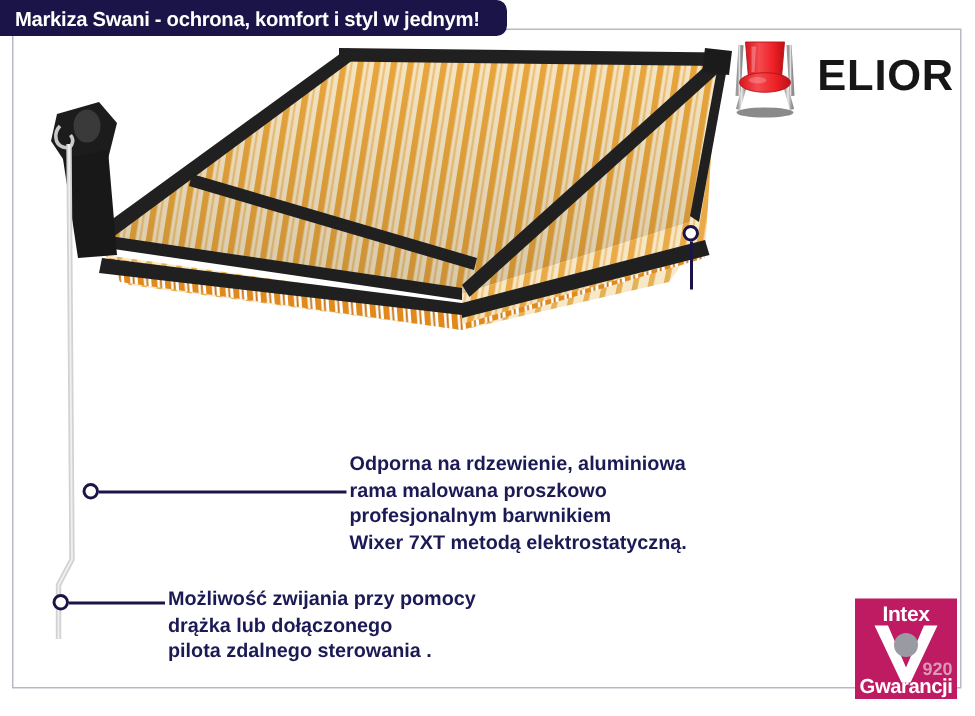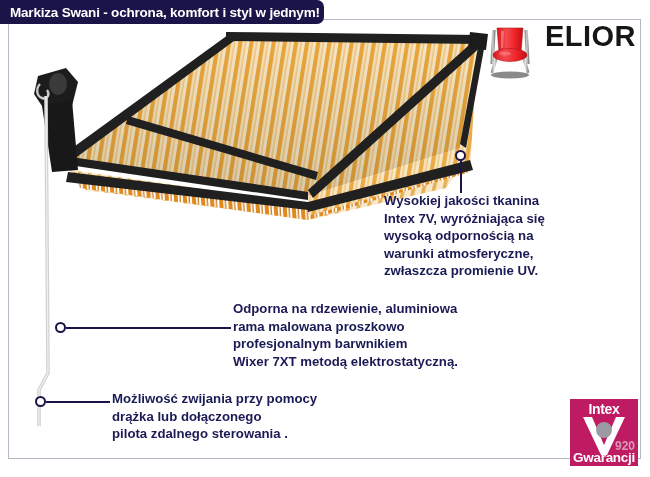--- a/index.html
+++ b/index.html
@@ -28,21 +28,21 @@
     box-sizing: border-box;
     pointer-events: none;
   }
 
   
   .title-banner {
     position: absolute;
     left: 0;
     top: 0;
     height: 24px;
-    padding: 0 4px 0 10px;
+    padding: 0 18px 0 10px;
     background: #1b1448;
     border-top-right-radius: 7px;
     border-bottom-right-radius: 7px;
     display: flex;
     align-items: center;
     z-index: 30;
   }
   .title-banner .title-text {
     color: #ffffff;
     font-size: 13.5px;
@@ -50,20 +50,21 @@
     letter-spacing: -0.2px;
     white-space: nowrap;
   }
 
   
   .brand {
     position: absolute;
     right: 14px;
     top: 22px;
     display: flex;
+    align-items: center;
     gap: 8px;
     z-index: 20;
   }
   .brand-name {
     font-size: 29px;
     font-weight: bold;
     color: #161616;
     letter-spacing: 0.5px;
     line-height: 1;
   }
@@ -322,25 +323,20 @@
 
         <ellipse cx="27" cy="33" rx="17" ry="6.5" fill="url(#chairRed)" stroke="#b0141a" stroke-width="0.6"></ellipse>
         <ellipse cx="22" cy="31.5" rx="6" ry="2.1" fill="#ffffff" opacity="0.22"></ellipse>
       </svg>
     </div>
     <span class="brand-name">ELIOR</span>
   </div>
 
   <div class="callout-dot" style="left:455px; top:150px;"></div>
   <div class="callout-line" style="left:460px; top:161px; width:1.6px; height:32px;"></div>
-  <div class="info-block" id="info-1">Wysokiej jakości tkanina
-Intex 7V, wyróżniająca się
-wysoką odpornością na
-warunki atmosferyczne,
-zwłaszcza promienie UV.</div>
 
   <div class="callout-dot" style="left:55px; top:322px;"></div>
   <div class="callout-line" style="left:66px; top:327px; width:165px; height:1.6px;"></div>
   <div class="info-block" id="info-2">Odporna na rdzewienie, aluminiowa
 rama malowana proszkowo
 profesjonalnym barwnikiem
 Wixer 7XT metodą elektrostatyczną.</div>
 
   <div class="callout-dot" style="left:35px; top:396px;"></div>
   <div class="callout-line" style="left:46px; top:401px; width:64px; height:1.6px;"></div>

